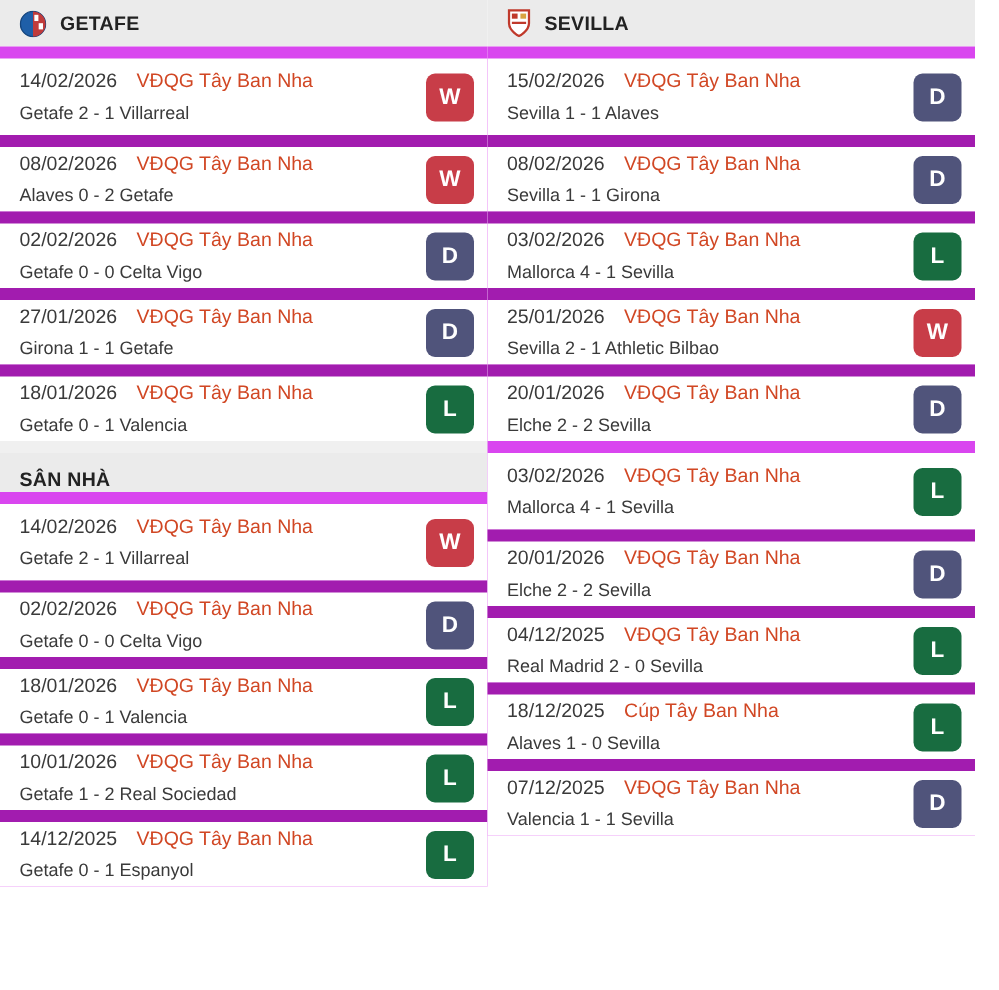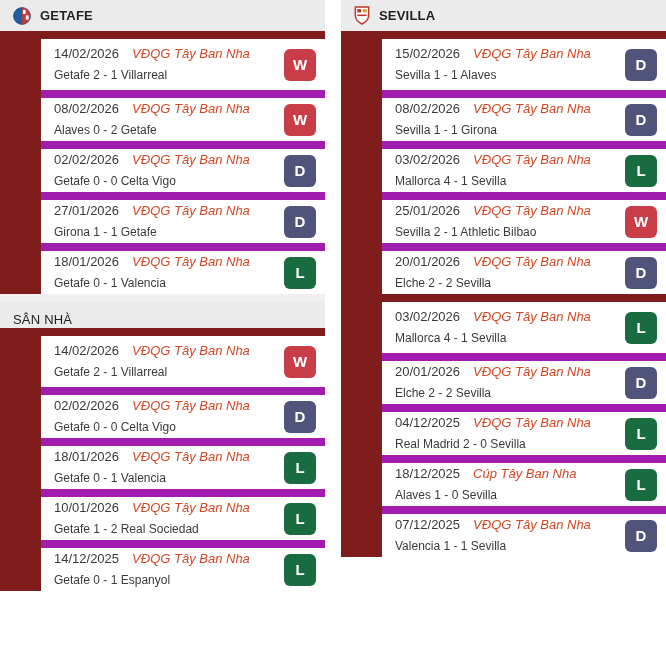--- a/index.html
+++ b/index.html
@@ -1,49 +1,49 @@
 <!DOCTYPE html>
 <html><head>
 <meta charset="utf-8">
 <style>
   html,body{margin:0;padding:0;background:#fff;}
   .app{
     width:666px;height:660px;overflow:hidden;background:#fff;
-    display:flex;gap:16px;
+    display:flex;
     font-family:"Liberation Sans","DejaVu Sans",sans-serif;
     -webkit-font-smoothing:antialiased;
   }
   .col{width:325px;flex:0 0 325px;}
   .team-header{
     height:31px;background:#ebebeb;display:flex;align-items:center;
     padding-left:13px;gap:9px;box-sizing:border-box;
   }
   .team-name{font-size:13px;font-weight:bold;color:#222;letter-spacing:.2px;}
   .crest{display:flex;align-items:center;}
-  .rows{padding-top:8px;background:#7f1d1d;padding-left:41px;}
+  .rows{padding-top:8px;background:#d946ef;}
   .row{
     height:51px;box-sizing:border-box;display:flex;align-items:center;background:#fff;
   }
   .row + .row{border-top:8px solid #a21caf;}
   .lines{flex:1;min-width:0;padding-left:13px;padding-bottom:1px;}
   .line1{display:flex;gap:13px;line-height:19px;}
   .m-date{font-size:13px;color:#3a3a3a;}
-  .m-league{font-size:13px;color:#d14724;cursor:pointer;font-style:italic;}
+  .m-league{font-size:13px;color:#d14724;cursor:pointer;}
   .m-result{font-size:12px;color:#3a3a3a;line-height:19px;margin-top:3px;}
   .badge{
     width:32px;height:32px;border-radius:6px;margin-right:9px;flex:0 0 32px;
     display:flex;align-items:center;justify-content:center;
     color:#fff;font-size:15px;font-weight:bold;
   }
   .section-header{
     height:34px;background:#ebebeb;box-sizing:border-box;
     padding:8px 0 0 13px;display:flex;align-items:center;
     border-top:8px solid #f0f0f0;
   }
-  .section-title{font-size:13px;font-weight:normal;color:#222;letter-spacing:.2px;}
+  .section-title{font-size:13px;font-weight:bold;color:#222;letter-spacing:.2px;}
 </style>
 </head>
 <body>
 
 <div class="app">
 
   <div class="col">
     <div class="team-header">
       <span class="crest">
         <svg width="18" height="18" viewBox="0 0 20 20">

